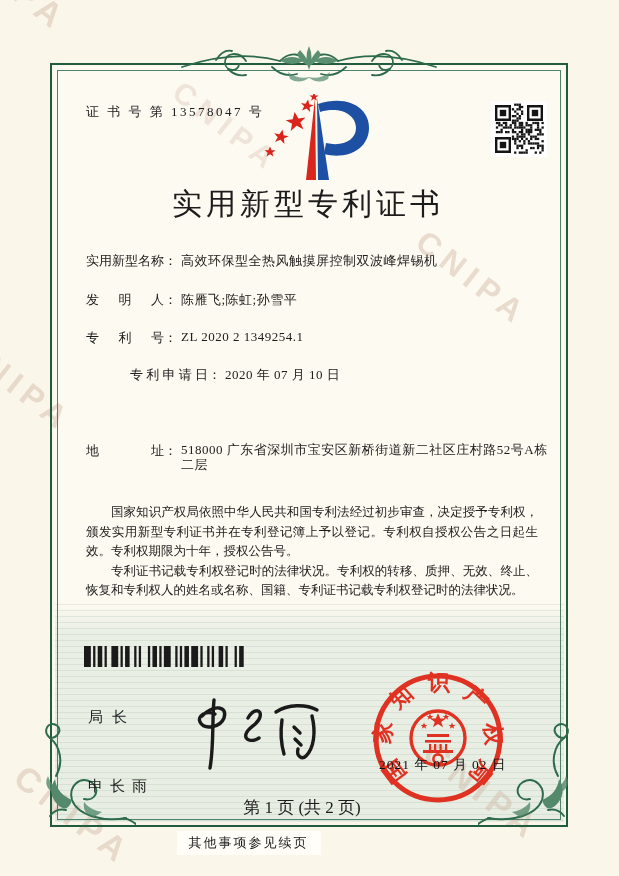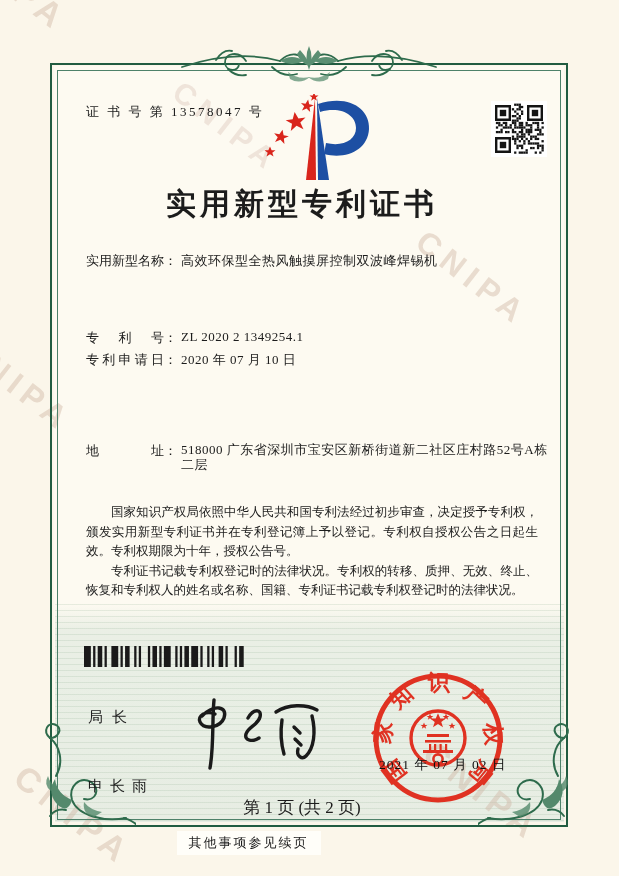--- a/index.html
+++ b/index.html
@@ -29,30 +29,30 @@
         border:1px solid #4d8169;z-index:3;pointer-events:none;}
   .ornament{position:absolute;z-index:4;pointer-events:none;}
   .orn-top{left:176px;top:38px;}
   .orn-br{left:478px;top:714px;}
   .orn-bl{left:42px;top:714px;transform:scaleX(-1);}
 
   
   .cert-no{position:absolute;left:86px;top:103px;font-size:13px;letter-spacing:2.5px;z-index:5;text-align:right;}
   .logo{position:absolute;left:256px;top:94px;z-index:5;}
   .qr{position:absolute;left:491px;top:101px;z-index:5;}
-  .title{position:absolute;left:51px;top:184px;width:502px;text-align:center;
-         font-size:30px;font-weight:700;letter-spacing:4px;z-index:5;}
+  .title{position:absolute;left:57px;top:184px;width:502px;text-align:center;
+         font-size:30px;font-weight:400;letter-spacing:4px;z-index:5;}
 
   
   .field-row{position:absolute;left:86px;width:470px;font-size:13px;z-index:5;white-space:nowrap;}
   .f-label{display:inline-block;width:78px;text-align:justify;text-align-last:justify;vertical-align:top;}
   .f-colon{display:inline-block;vertical-align:top;}
   .f-value{display:inline-block;margin-left:4px;letter-spacing:0.5px;vertical-align:top;}
   .f-wrap{white-space:normal;width:378px;line-height:15px;}
-  .row1{top:252px;} .row2{top:291px;} .row3{top:329px;} .row4{top:351px;}
+  .row1{top:252px;} .row2{top:291px;} .row3{top:329px;} .row4{top:366px;margin-left:44px;}
   .row5{top:406px;} .row6{top:442px;} .row7{top:477px;}
   .grp2{position:absolute;left:224px;top:0;}
 
   
   .paras{position:absolute;left:86px;top:503px;width:452px;font-size:12.5px;
          line-height:19.5px;text-align:justify;z-index:5;}
   .paras p{margin:0;text-indent:2em;}
 
   
   .barcode{position:absolute;left:84px;top:646px;z-index:5;}
@@ -303,20 +303,23 @@
       <path d="M4,36 h16 v16 h-16 Z M6.4,38.4 v11.2 h11.2 v-11.2 Z" fill-rule="evenodd"></path>
       <rect x="8.8" y="40.8" width="6.4" height="6.4"></rect>
     </g>
   </svg>
 
   <div class="title">实用新型专利证书</div>
 
   <div class="field-row row1">
     <span class="f-label">实用新型名称</span><span class="f-colon">：</span><span class="f-value">高效环保型全热风触摸屏控制双波峰焊锡机</span>
   </div>
+  <div class="field-row row2">
+    <span class="f-label">发明人</span><span class="f-colon">：</span><span class="f-value">陈雁飞;陈虹;孙雪平</span>
+  </div>
   <div class="field-row row3">
     <span class="f-label">专利号</span><span class="f-colon">：</span><span class="f-value">ZL 2020 2 1349254.1</span>
   </div>
   <div class="field-row row4">
     <span class="f-label">专利申请日</span><span class="f-colon">：</span><span class="f-value">2020 年 07 月 10 日</span>
   </div>
   <div class="field-row row6">
     <span class="f-label">地址</span><span class="f-colon">：</span><span class="f-value f-wrap">518000 广东省深圳市宝安区新桥街道新二社区庄村路52号A栋二层</span>
   </div>
 

